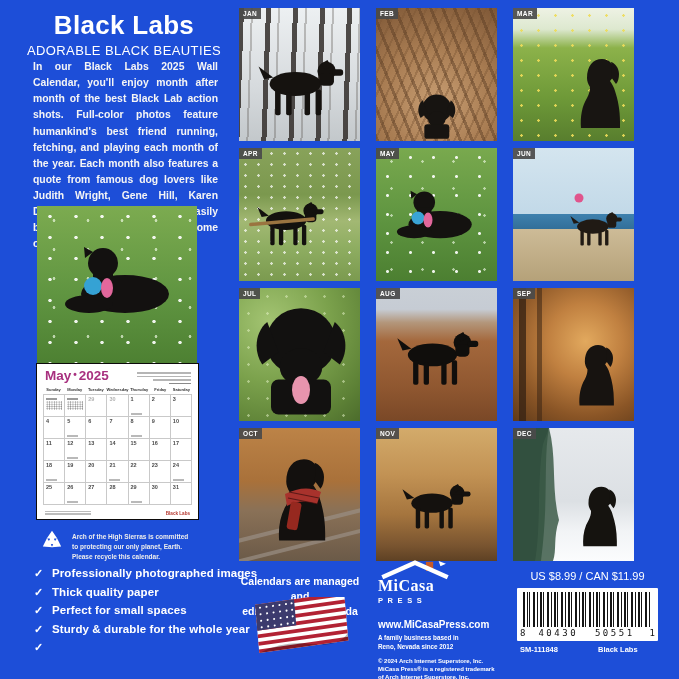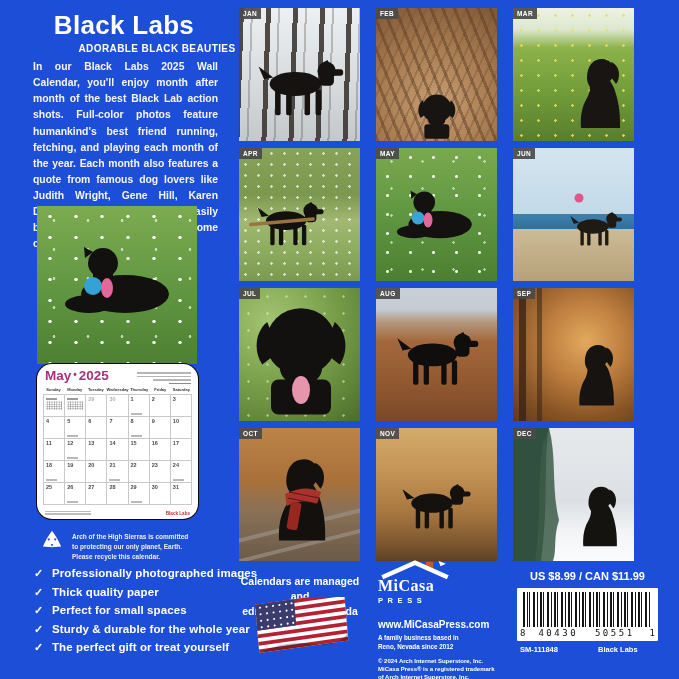--- a/index.html
+++ b/index.html
@@ -3,35 +3,35 @@
 <meta charset="utf-8">
 <style>
   html,body{margin:0;padding:0;background:#1a1615;}
   #poster{position:relative;width:679px;height:679px;background:#1d4ed8;overflow:hidden;
           font-family:"Liberation Sans",sans-serif;color:#fff;}
 
   
   .title{position:absolute;left:0;top:10px;width:248px;text-align:center;
          font-size:26px;font-weight:bold;letter-spacing:.3px;}
   .subtitle{position:absolute;left:0;top:43px;width:248px;text-align:center;
-         font-size:10px;font-weight:bold;letter-spacing:.4px;margin-left:33px;}
+         font-size:13px;font-weight:normal;letter-spacing:.4px;}
   .desc{position:absolute;left:33px;top:59px;width:185px;font-size:10.4px;line-height:1.55;
          text-align:justify;color:#f5f5f5;font-weight:bold;}
 
   
   .hero{position:absolute;left:37px;top:206px;width:160px;height:158px;overflow:hidden;
         background-image:
           radial-gradient(circle, rgba(255,255,255,.9) 1.4px, transparent 2px),
           radial-gradient(circle, rgba(246,255,236,.65) 1.1px, transparent 1.7px),
           linear-gradient(180deg,#7cab50 0%,#609541 55%,#4d8032 100%);
         background-size:26px 21px,34px 29px,100% 100%;}
   .scene{position:absolute;inset:0;width:100%;height:100%;}
 
   .pcal{position:absolute;left:37px;top:364px;width:161px;height:155px;background:#fff;color:#333;
-        box-shadow:0 0 0 1px #0c0a0a;border-radius:15px;}
+        box-shadow:0 0 0 1px #0c0a0a;}
   .pc-title{position:absolute;left:8px;top:4px;font-size:13.5px;font-weight:bold;color:#a8307f;}
   .pc-title .sep{font-size:10px;vertical-align:2px;padding:0 2px;}
   .pc-quote{position:absolute;right:7px;top:8px;width:54px;}
   .pc-quote i{display:block;height:1.5px;background:#b5b5b5;margin-bottom:2px;}
   .pc-quote i:nth-child(3){width:70%;margin-left:30%;}
   .pc-quote i:nth-child(4){width:40%;margin-left:60%;background:#8a8a8a;}
   .pc-week{position:absolute;left:6px;right:6px;top:23px;display:flex;}
   .pc-week span{flex:1;text-align:center;font-size:4px;font-weight:bold;color:#333;}
   .pc-grid{position:absolute;left:6px;right:6px;top:30px;height:110px;
            display:grid;grid-template-columns:repeat(7,1fr);grid-template-rows:repeat(5,1fr);
@@ -111,21 +111,21 @@
   .logo-roof{display:block;margin-left:-2px;}
   .logo-name{font-family:"Liberation Serif",serif;font-weight:bold;font-size:16px;
              letter-spacing:.5px;margin-top:-3px;}
   .logo-press{font-size:7.5px;font-weight:bold;letter-spacing:4.6px;margin-top:1px;}
   .pub-site{margin-top:14px;font-size:10px;font-weight:bold;}
   .pub-tag{font-size:6.3px;font-weight:bold;line-height:1.45;margin-top:3px;}
   .pub-copy{font-size:6px;font-weight:bold;line-height:1.35;margin-top:6px;}
 
   
   .price{position:absolute;left:515px;top:570px;width:145px;text-align:center;
-         font-size:11px;font-weight:bold;}
+         font-size:11px;font-weight:normal;}
   .barcode{position:absolute;left:517px;top:588px;width:141px;height:53px;background:#fff;
            border-radius:1px;}
   .bars{position:absolute;left:6px;right:6px;top:4px;height:35px;background-image:
       repeating-linear-gradient(90deg,#141414 0 1.5px,transparent 1.5px 3.5px,#141414 3.5px 5px,
         transparent 5px 6px,#141414 6px 7px,transparent 7px 10px,#141414 10px 12.5px,
         transparent 12.5px 14px);}
   .bc-digits{position:absolute;left:3px;right:3px;bottom:3px;display:flex;align-items:flex-end;
       color:#111;font-family:"DejaVu Sans Mono",monospace;font-size:9px;}
   .bc-digits .pre{width:10px;}
   .bc-digits .grp{flex:1;text-align:center;letter-spacing:2.5px;}
@@ -290,21 +290,20 @@
     <div class="feat">
         <span class="check">✓</span>
         <span class="ftxt">Perfect for small spaces</span>
       </div>
     <div class="feat">
         <span class="check">✓</span>
         <span class="ftxt">Sturdy &amp; durable for the whole year</span>
       </div>
     <div class="feat">
         <span class="check">✓</span>
-        <span class="ftxt">The perfect gift or treat yourself</span>
       </div>
   </div>
 
   <div class="photo ph-jan c1 r1">
     <svg class="scene" viewBox="0 0 121 133">
         <use href="#dog-stand" transform="translate(14,52) scale(0.92)" fill="#15120f"></use>
       </svg>
     <span class="month-badge">JAN</span>
   </div>
   <div class="photo ph-feb c2 r1">

